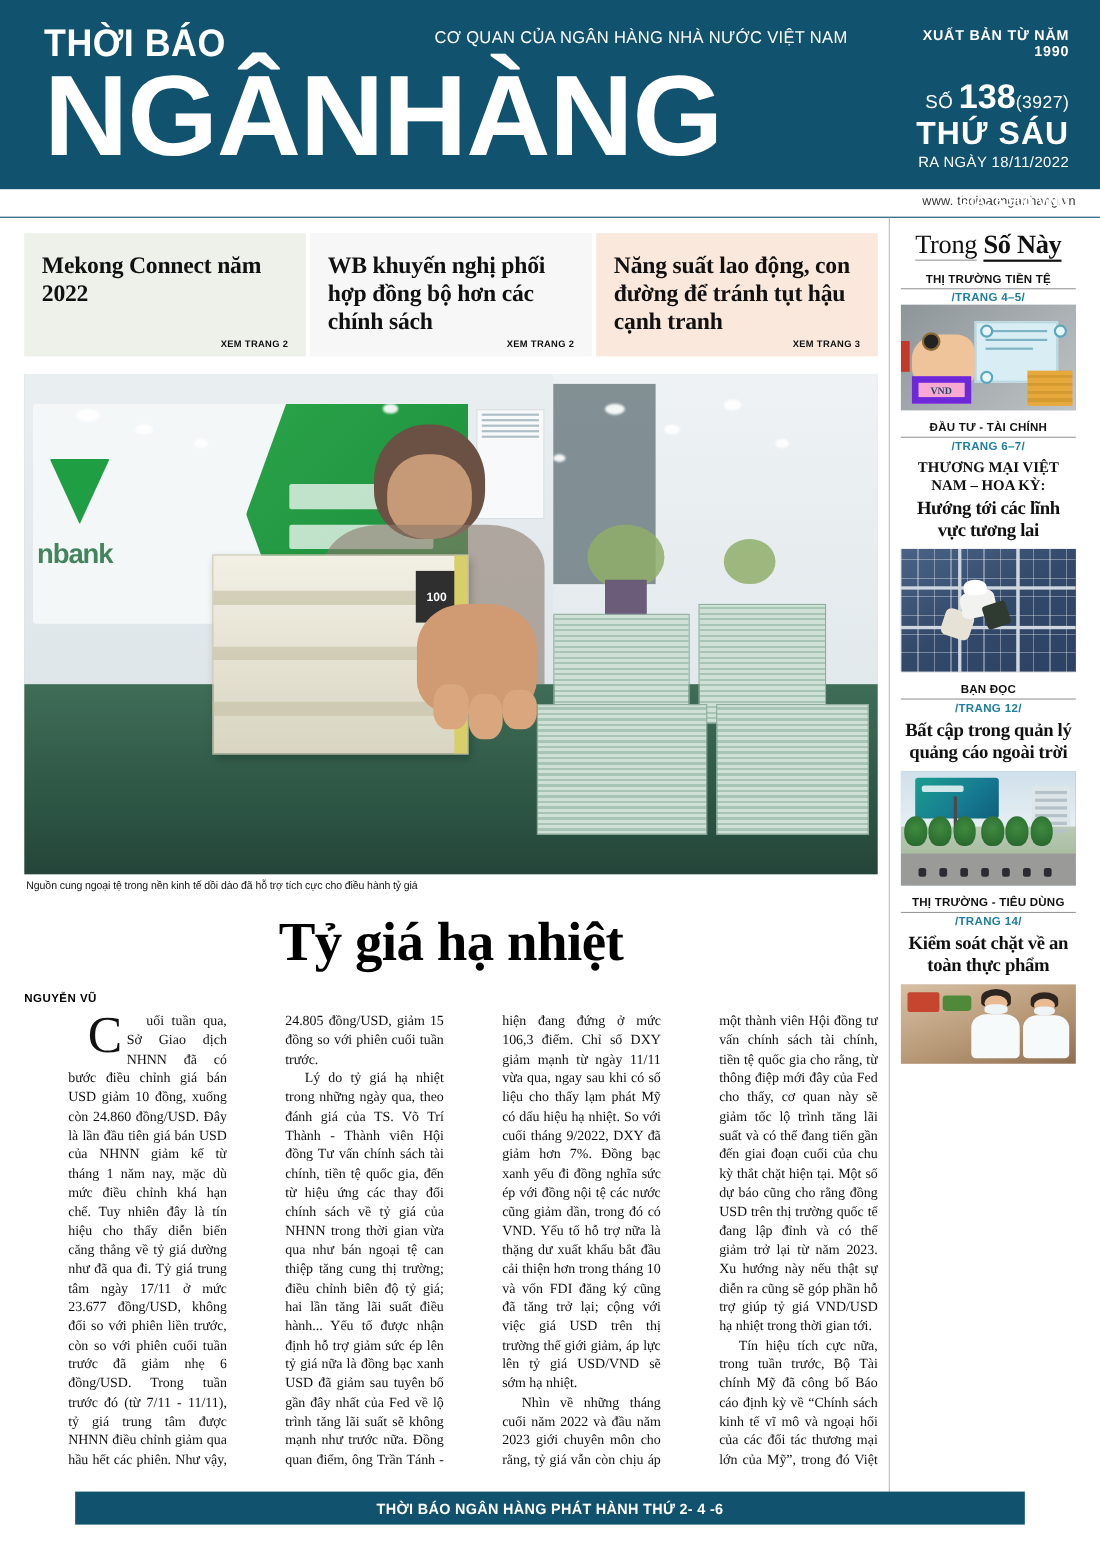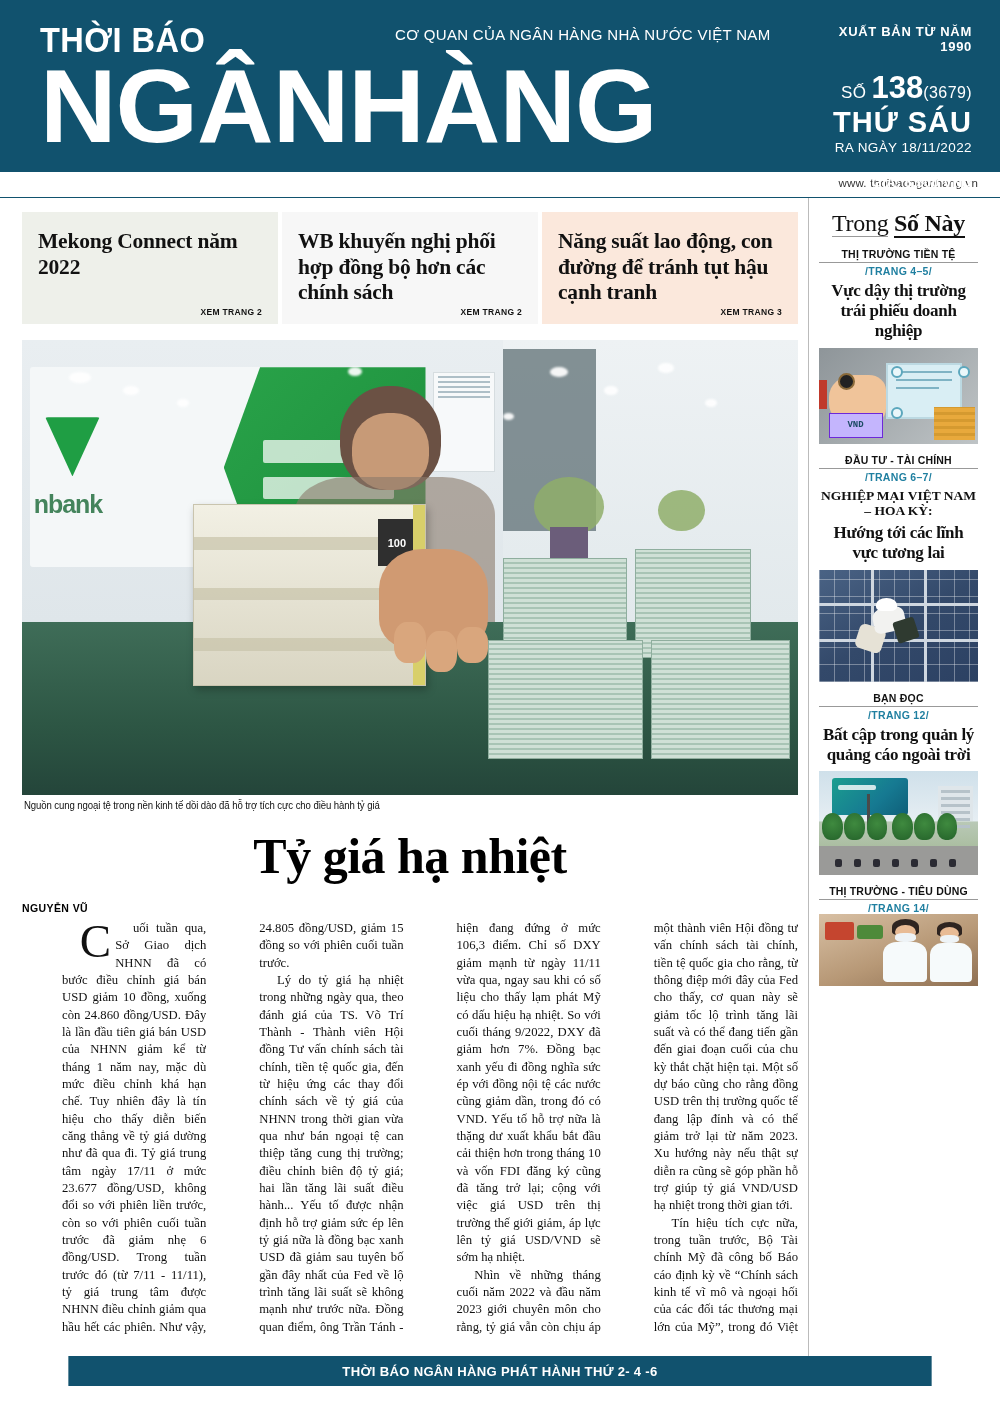--- a/index.html
+++ b/index.html
@@ -306,21 +306,21 @@
     overflow: hidden;
   }
   
   .p1 { background: #9aa0a4; }
   .p1 .desk { position:absolute; inset:0; background: linear-gradient(135deg,#8e9599 0%,#a8aeb1 55%,#bfc4c6 100%); }
   .p1 .doc { position:absolute; left:42%; top:16%; width:48%; height:58%; background:#d9eef4; border:2px solid #bcd9e2; }
   .p1 .doc .ln { height:2px; background:#7fb3c4; margin:6px 8px; }
   .p1 .circ { position:absolute; width:12px; height:12px; border:2px solid #5ca7bd; border-radius:50%; background:#eaf7fa; }
   .p1 .hand { position:absolute; left:6%; top:28%; width:36%; height:52%; background:#f0c49a; border-radius:44% 30% 30% 40%; }
   .p1 .watch { position:absolute; left:12%; top:26%; width:17px; height:17px; background:#222; border-radius:50%; border:2px solid #8a6a3a; }
-  .p1 .vnd { position:absolute; left:6%; bottom:6%; width:34%; height:26%; background:#c4b5fd; border:1px solid #6d28d9; font-family:Liberation Mono, monospace; font-size:9px; font-weight:bold; color:#1b4a63; display:flex; align-items:center; justify-content:center; }
+  .p1 .vnd { position:absolute; left:6%; bottom:6%; width:34%; height:26%; background:#f9a8d4; border:6px solid #6d28d9; font-family:Liberation Serif, serif; font-size:9px; font-weight:bold; color:#1b4a63; display:flex; align-items:center; justify-content:center; }
   .p1 .calc { position:absolute; right:2%; bottom:4%; width:26%; height:34%; background: repeating-linear-gradient(0deg,#e8a93c 0 4px,#d59a30 4px 7px); }
   .p1 .red { position:absolute; left:0; top:34%; width:5%; height:30%; background:#c0392b; }
 
   
   .p2 { background: #3b5272; }
   .p2 .grid { position:absolute; inset:0;
     background-image:
       repeating-linear-gradient(0deg, rgba(255,255,255,.35) 0 1px, transparent 1px 17px),
       repeating-linear-gradient(90deg, rgba(255,255,255,.35) 0 1px, transparent 1px 15px),
       linear-gradient(150deg,#4a6385 0%,#33496a 50%,#2c4163 100%);
@@ -389,21 +389,21 @@
 <div class="masthead">
   <div class="mh-left">
     <div class="mh-thoibao">THỜI BÁO</div>
     <div class="mh-nganhang">NGÂNHÀNG</div>
     <div class="mh-center">CƠ QUAN CỦA NGÂN HÀNG NHÀ NƯỚC VIỆT NAM</div>
   </div>
   <div class="mh-right">
     <div class="mh-since">XUẤT BẢN TỪ NĂM 1990</div>
     <div class="mh-issue">
       <span>SỐ</span>
-      <span class="num">138</span><span class="paren">(3679)</span>
+      <span class="num">138</span><span class="paren">(3927)</span>
     </div>
     <div class="mh-day">THỨ SÁU</div>
     <div class="mh-date">RA NGÀY 18/11/2022</div>
     <div class="mh-price">GIÁ: 5.500 VND</div>
   </div>
 </div>
 <div class="web-strip">
   <span>www. thoibaonganhang.vn</span>
 </div>
 
@@ -515,21 +515,20 @@
 
   <div class="right-col">
     <div class="sb-title">
       <span class="l">Trong</span>
       <span class="b">Số Này</span>
     </div>
 
     <div class="sb-sec">
       <div class="sb-kicker">THỊ TRƯỜNG TIỀN TỆ</div>
       <div class="sb-page">/TRANG 4–5/</div>
-      <div class="sb-head">Vực dậy thị trường trái phiếu doanh nghiệp</div>
       <div class="sb-photo p1">
         <div class="desk"></div>
         <div class="red"></div>
         <div class="doc">
             <div class="ln"></div>
             <div class="ln"></div>
             <div class="ln" style="width:60%"></div>
           </div>
         <div class="circ" style="left:45%;top:19%"></div>
         <div class="circ" style="right:5%;top:19%"></div>
@@ -538,21 +537,21 @@
         <div class="hand"></div>
         <div class="watch"></div>
         <div class="vnd">VND</div>
         <div class="calc"></div>
       </div>
     </div>
 
     <div class="sb-sec">
       <div class="sb-kicker">ĐẦU TƯ - TÀI CHÍNH</div>
       <div class="sb-page">/TRANG 6–7/</div>
-      <div class="sb-sub">NGHIỆP MẠI VIỆT NAM – HOA KỲ:</div>
+      <div class="sb-sub">THƯƠNG MẠI VIỆT NAM – HOA KỲ:</div>
       <div class="sb-head">Hướng tới các lĩnh vực tương lai</div>
       <div class="sb-photo p2" style="height:112px">
         <div class="grid"></div>
         <div class="frameH" style="top:30%"></div>
         <div class="frameH" style="top:62%"></div>
         <div class="frameV" style="left:33%"></div>
         <div class="frameV" style="left:66%"></div>
         <div class="worker-leg"></div>
         <div class="worker-body"></div>
         <div class="worker-helmet"></div>
@@ -591,20 +590,21 @@
         <div class="bike" style="left:46%"></div>
         <div class="bike" style="left:58%"></div>
         <div class="bike" style="left:70%"></div>
         <div class="bike" style="left:82%"></div>
       </div>
     </div>
 
     <div class="sb-sec">
       <div class="sb-kicker">THỊ TRƯỜNG - TIÊU DÙNG</div>
       <div class="sb-page">/TRANG 14/</div>
+      <div class="sb-head">Kiểm soát chặt về an toàn thực phẩm</div>
       <div class="sb-photo p5" style="height:72px">
         <div class="bg"></div>
         <div class="crate" style="left:4%;top:10%;width:18%;height:26%"></div>
         <div class="green" style="left:24%;top:14%;width:16%;height:20%"></div>
         <div class="hair" style="left:46%;top:6%;width:17%;height:22%"></div>
         <div class="head" style="left:48%;top:14%;width:13%;height:20%"></div>
         <div class="mask" style="left:48%;top:26%;width:13%;height:12%"></div>
         <div class="coat" style="left:40%;top:38%;width:28%;height:56%"></div>
         <div class="hair" style="left:74%;top:10%;width:16%;height:20%"></div>
         <div class="head" style="left:76%;top:18%;width:12%;height:18%"></div>

